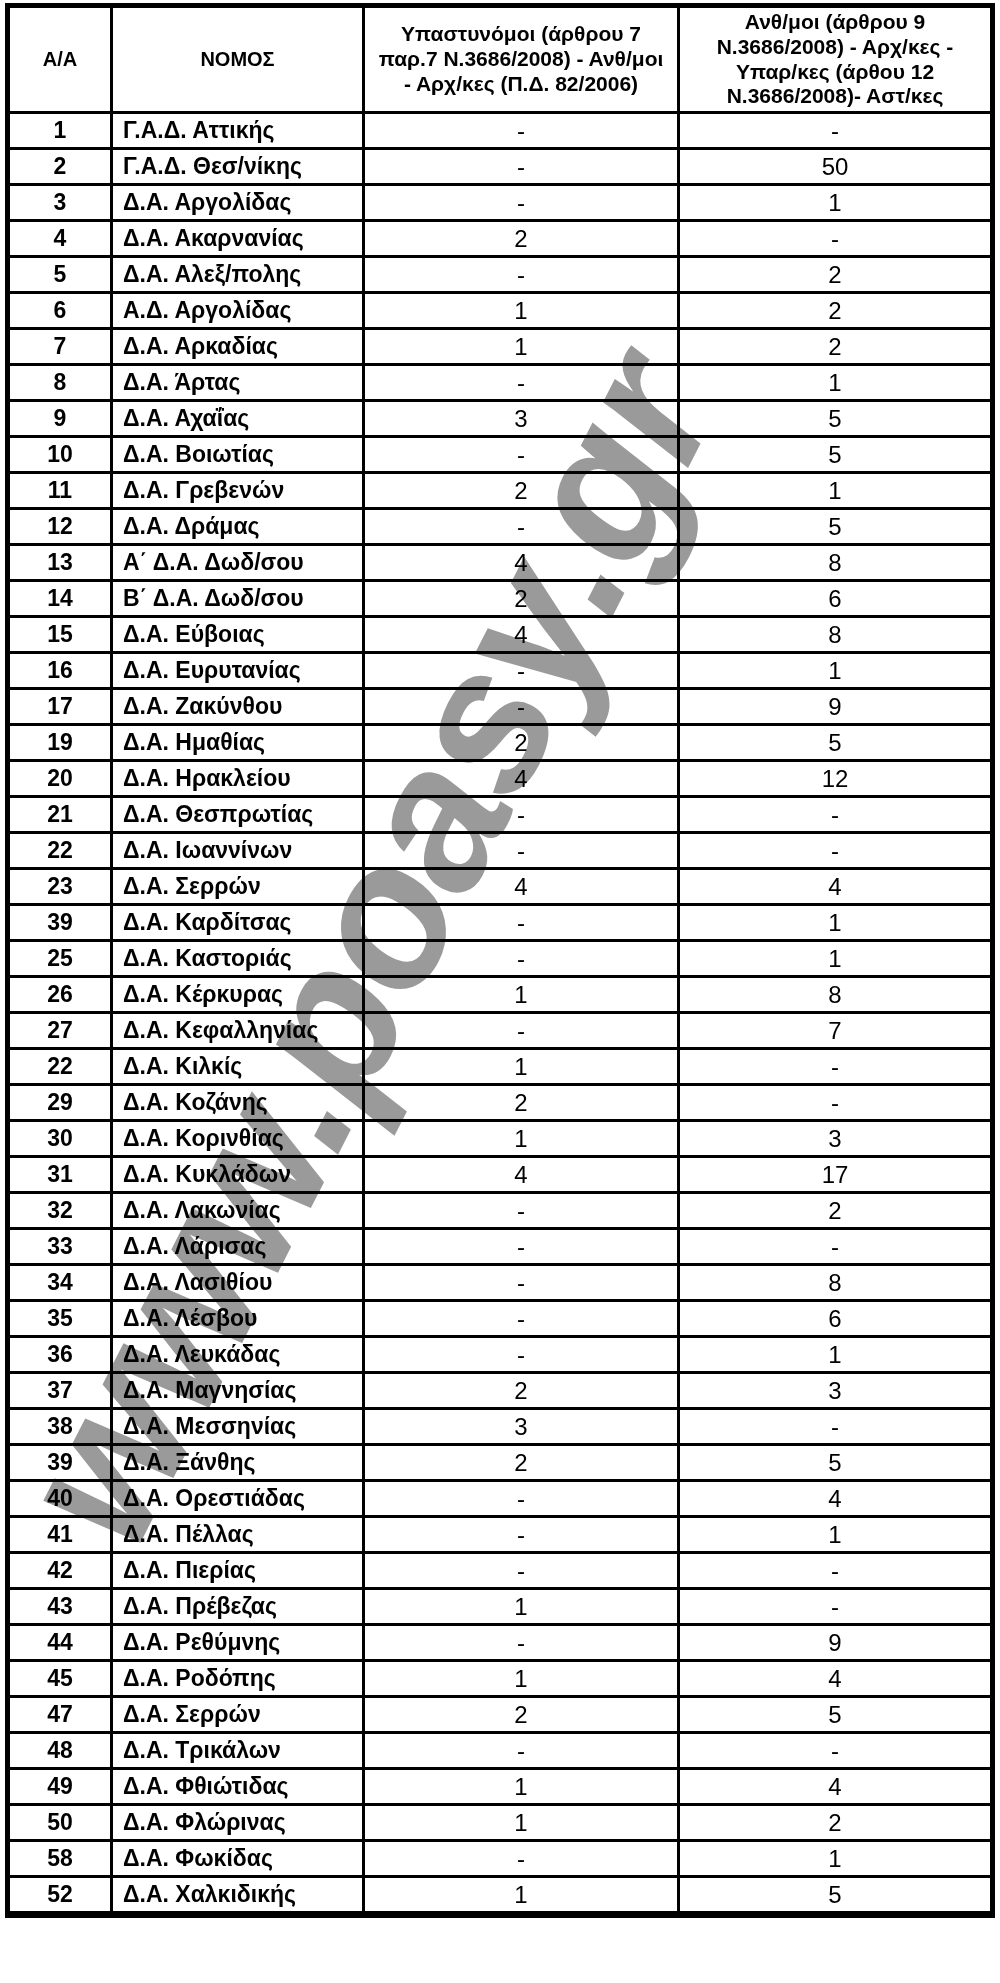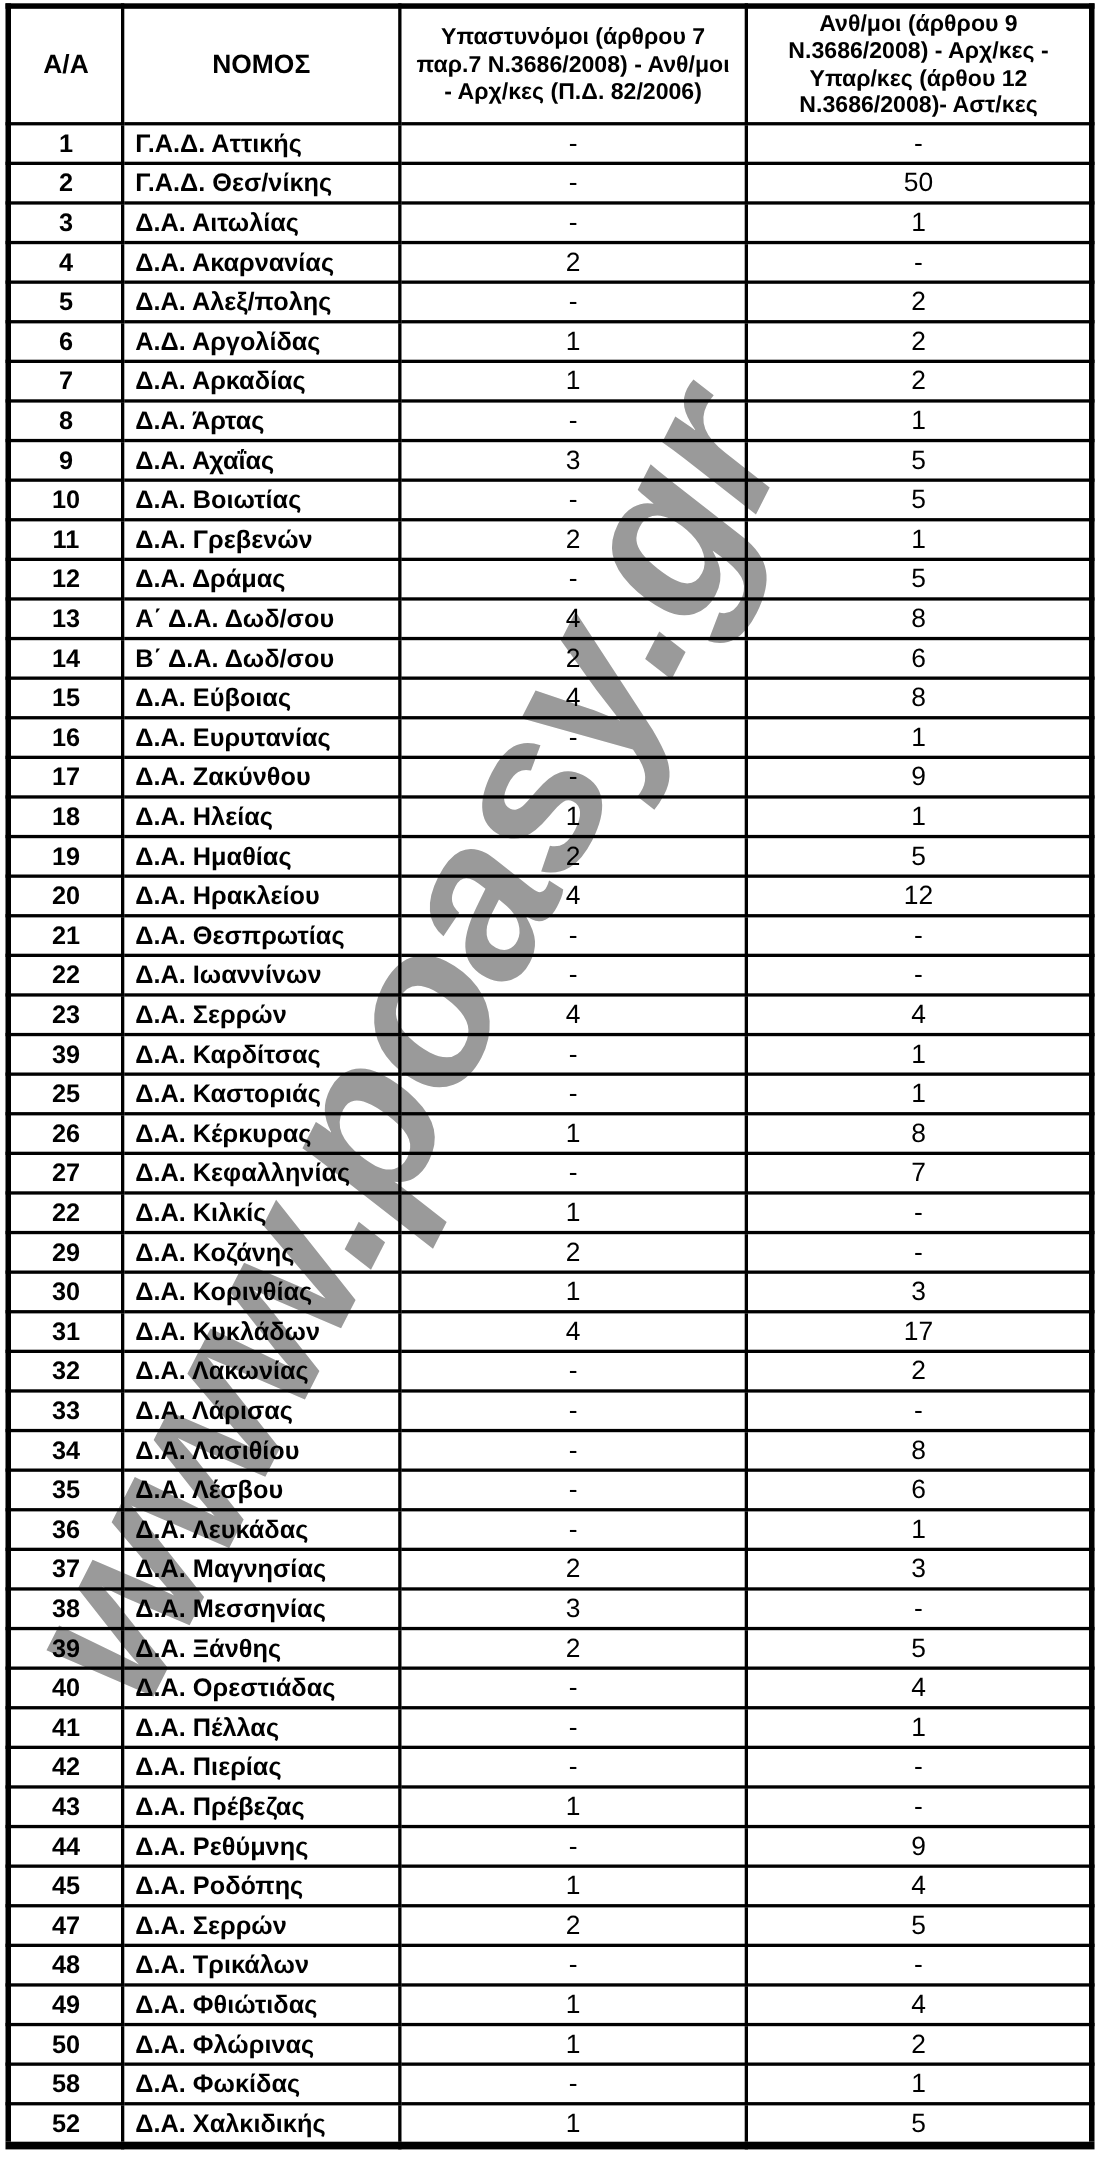--- a/index.html
+++ b/index.html
@@ -44,21 +44,21 @@
   col.c-v1   { width:315px; }
   .doc thead th {
     height:98px;
     font-weight:bold;
     font-size:21px;
     line-height:1.18;
     text-align:center;
     vertical-align:middle;
     padding:2px 8px;
   }
-  .doc thead th.small-head { font-size:24px; }
+  .doc thead th.small-head { font-size:20px; }
   .doc tbody td, .doc tfoot td { height:31px; vertical-align:middle; }
   td.aa   { text-align:center; font-weight:bold; font-size:23px; }
   td.name { text-align:left; font-weight:bold; font-size:23px; padding-left:10px;margin-top:32px; }
   td.val  { text-align:center; font-weight:normal; font-size:24px; }
 </style>
 </head>
 <body>
 
 <div class="page">
 
@@ -87,21 +87,21 @@
           <td class="val">-</td>
         </tr>
         <tr>
           <td class="aa">2</td>
           <td class="name">Γ.Α.Δ. Θεσ/νίκης</td>
           <td class="val">-</td>
           <td class="val">50</td>
         </tr>
         <tr>
           <td class="aa">3</td>
-          <td class="name">Δ.Α. Αιτωλίας</td>
+          <td class="name">Δ.Α. Αργολίδας</td>
           <td class="val">-</td>
           <td class="val">1</td>
         </tr>
         <tr>
           <td class="aa">4</td>
           <td class="name">Δ.Α. Ακαρνανίας</td>
           <td class="val">2</td>
           <td class="val">-</td>
         </tr>
         <tr>
@@ -176,26 +176,20 @@
           <td class="val">-</td>
           <td class="val">1</td>
         </tr>
         <tr>
           <td class="aa">17</td>
           <td class="name">Δ.Α. Ζακύνθου</td>
           <td class="val">-</td>
           <td class="val">9</td>
         </tr>
         <tr>
-          <td class="aa">18</td>
-          <td class="name">Δ.Α. Ηλείας</td>
-          <td class="val">1</td>
-          <td class="val">1</td>
-        </tr>
-        <tr>
           <td class="aa">19</td>
           <td class="name">Δ.Α. Ημαθίας</td>
           <td class="val">2</td>
           <td class="val">5</td>
         </tr>
         <tr>
           <td class="aa">20</td>
           <td class="name">Δ.Α. Ηρακλείου</td>
           <td class="val">4</td>
           <td class="val">12</td>

